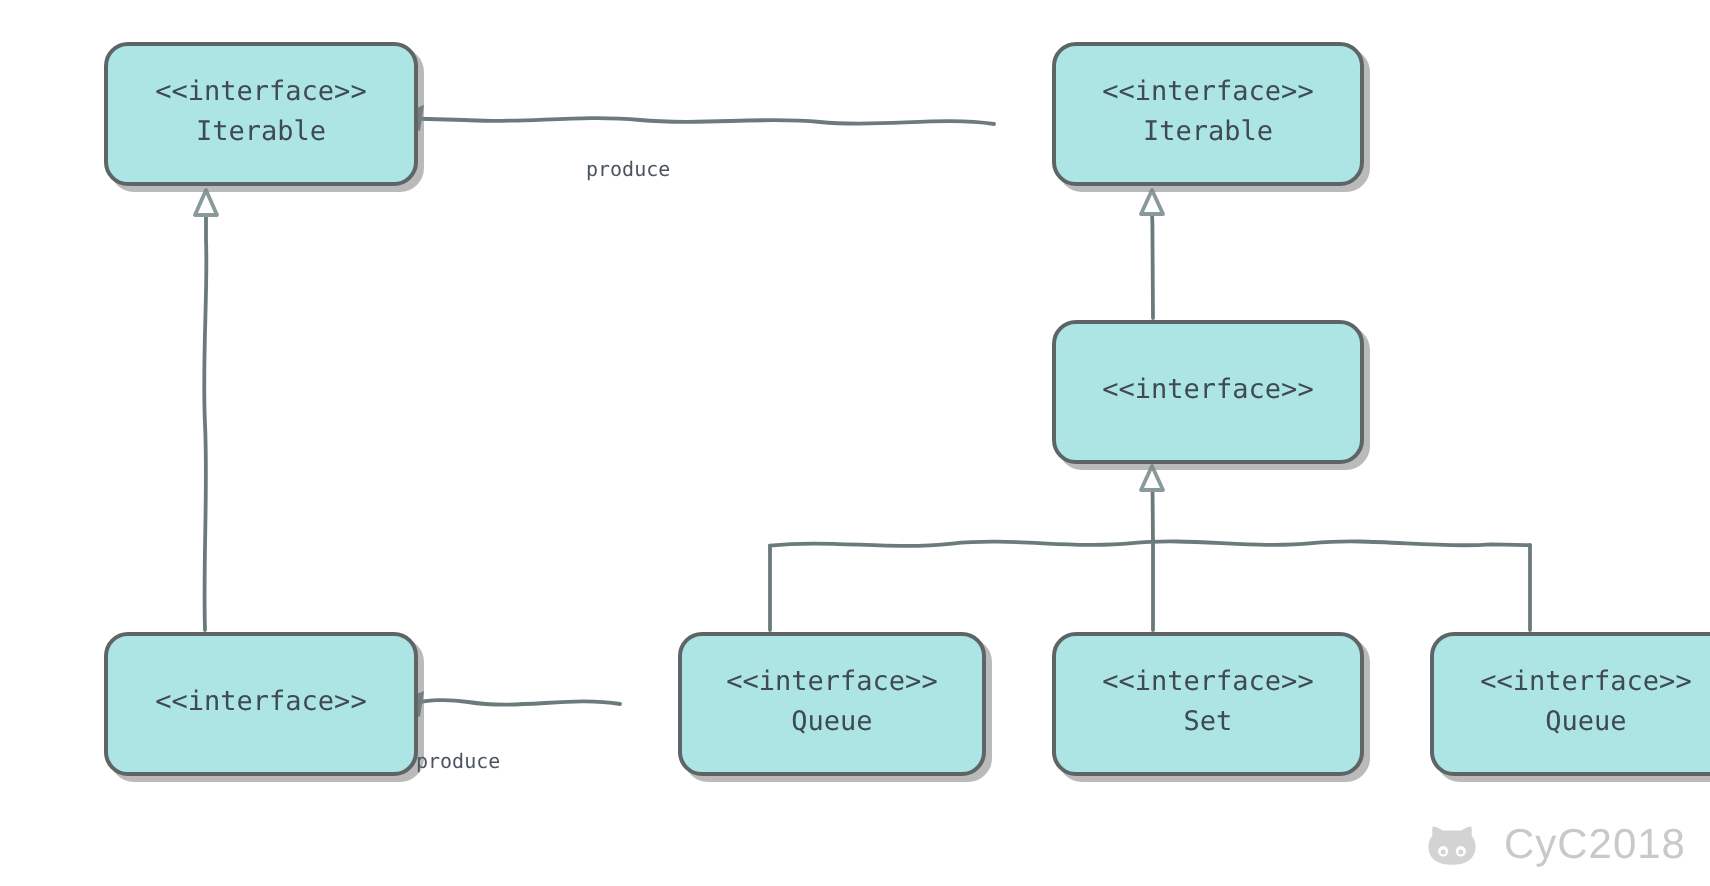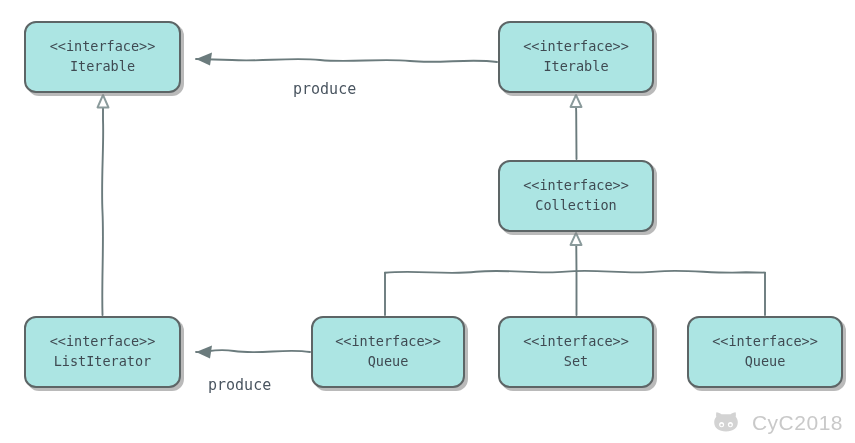--- a/index.html
+++ b/index.html
@@ -28,41 +28,42 @@
     background: #ace5e3;
     border: 2.5px solid #5d6566;
     border-radius: 12px;
     box-shadow: 3px 3px 0 0 rgba(130,130,130,0.55);
     display: flex;
     flex-direction: column;
     align-items: center;
     justify-content: center;
     line-height: 1.45;
     z-index: 2;
+    margin-left: 28px;
   }
   .node .stereo,
   .node .nodename {
     color: #3f4a52;
     font-size: 13.5px;
     letter-spacing: 0px;
     white-space: nowrap;
   }
   .edge-label {
     position: absolute;
     color: #4a5560;
-    font-size: 15px;
+    font-size: 10px;
     white-space: nowrap;
     z-index: 3;
   }
   #watermark {
     position: absolute;
     right: 12px;
     bottom: 8px;
     display: flex;
-    align-items: flex-start;
+    align-items: flex-end;
     gap: 13px;
     z-index: 4;
   }
   #watermark .wm-text {
     color: #c9c9c9;
     font-family: "Liberation Sans", sans-serif;
     font-size: 21px;
     letter-spacing: 0.5px;
   }
 </style>
@@ -137,26 +138,24 @@
     <span class="nodename">Iterable</span>
   </div>
 
   <div class="node" style="left:498px; top:21px; width:156px; height:72px;">
     <span class="stereo">&lt;&lt;interface&gt;&gt;</span>
     <span class="nodename">Iterable</span>
   </div>
 
   <div class="node" style="left:498px; top:160px; width:156px; height:72px;">
     <span class="stereo">&lt;&lt;interface&gt;&gt;</span>
-    <span class="nodename">Collection</span>
   </div>
 
   <div class="node" style="left:24px; top:316px; width:157px; height:72px;">
     <span class="stereo">&lt;&lt;interface&gt;&gt;</span>
-    <span class="nodename">ListIterator</span>
   </div>
 
   <div class="node" style="left:311px; top:316px; width:154px; height:72px;">
     <span class="stereo">&lt;&lt;interface&gt;&gt;</span>
     <span class="nodename">Queue</span>
   </div>
 
   <div class="node" style="left:498px; top:316px; width:156px; height:72px;">
     <span class="stereo">&lt;&lt;interface&gt;&gt;</span>
     <span class="nodename">Set</span>

